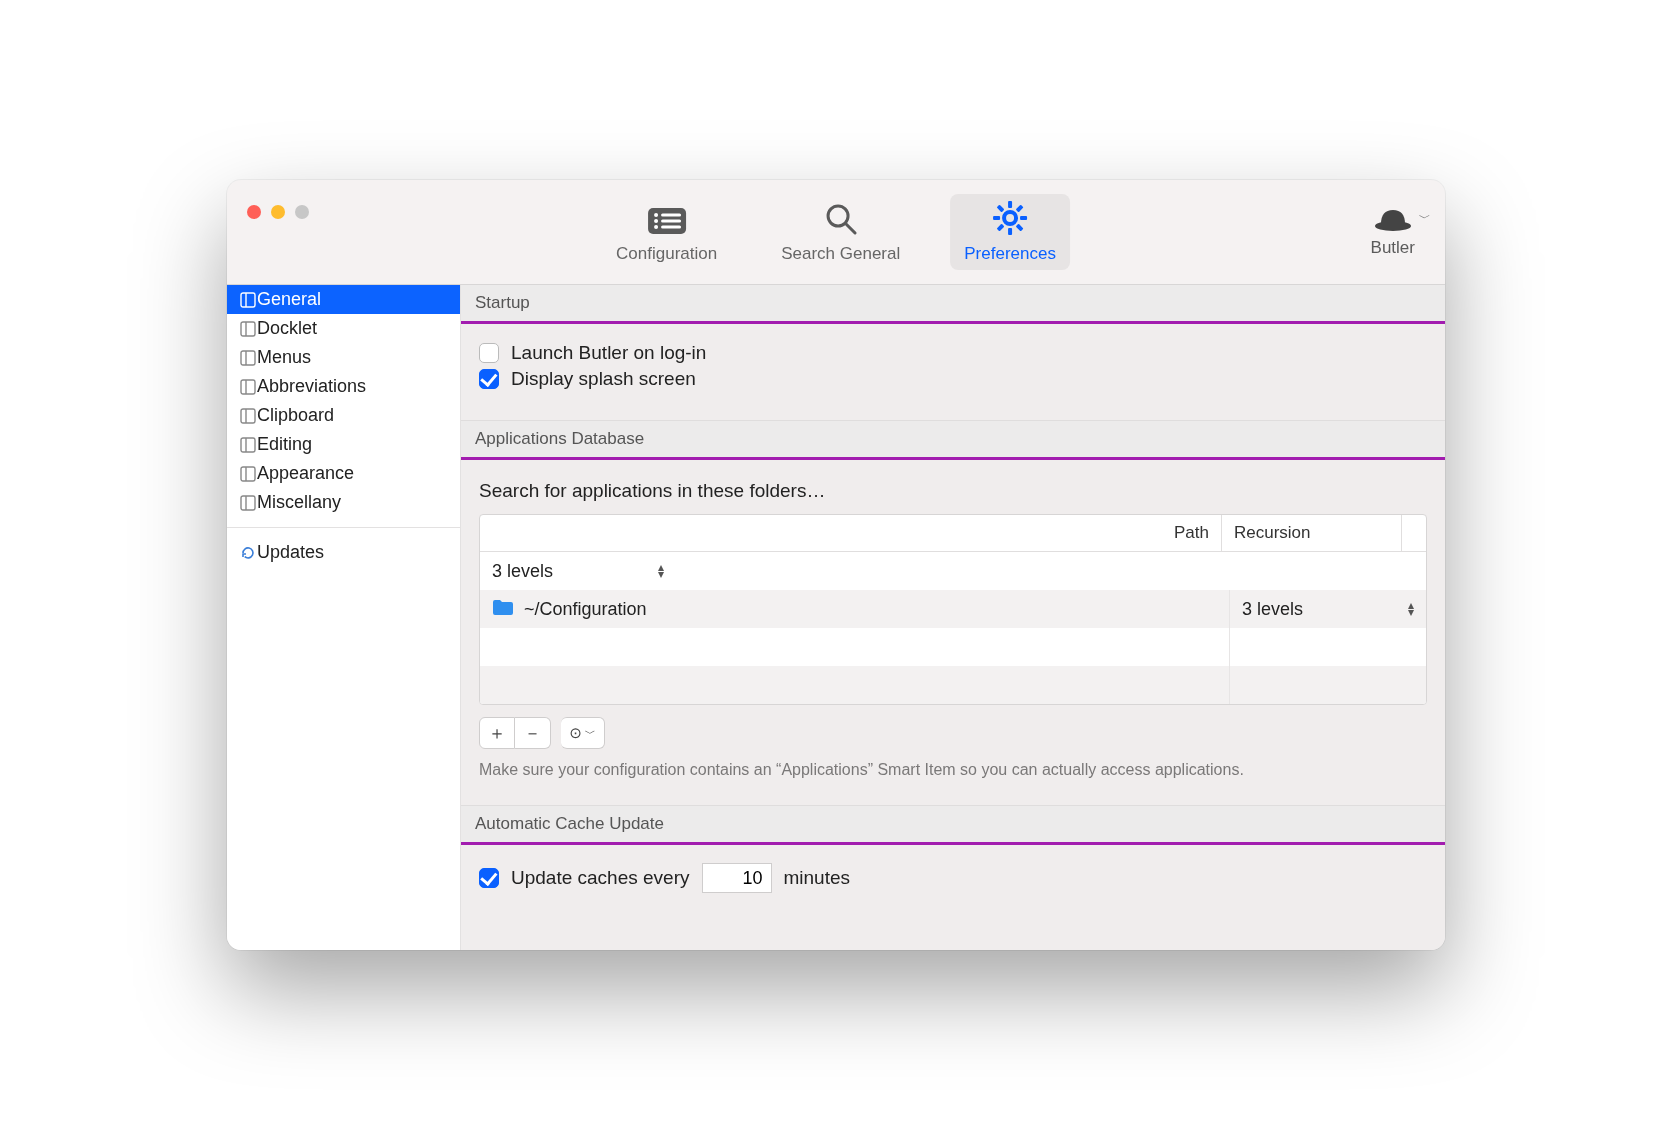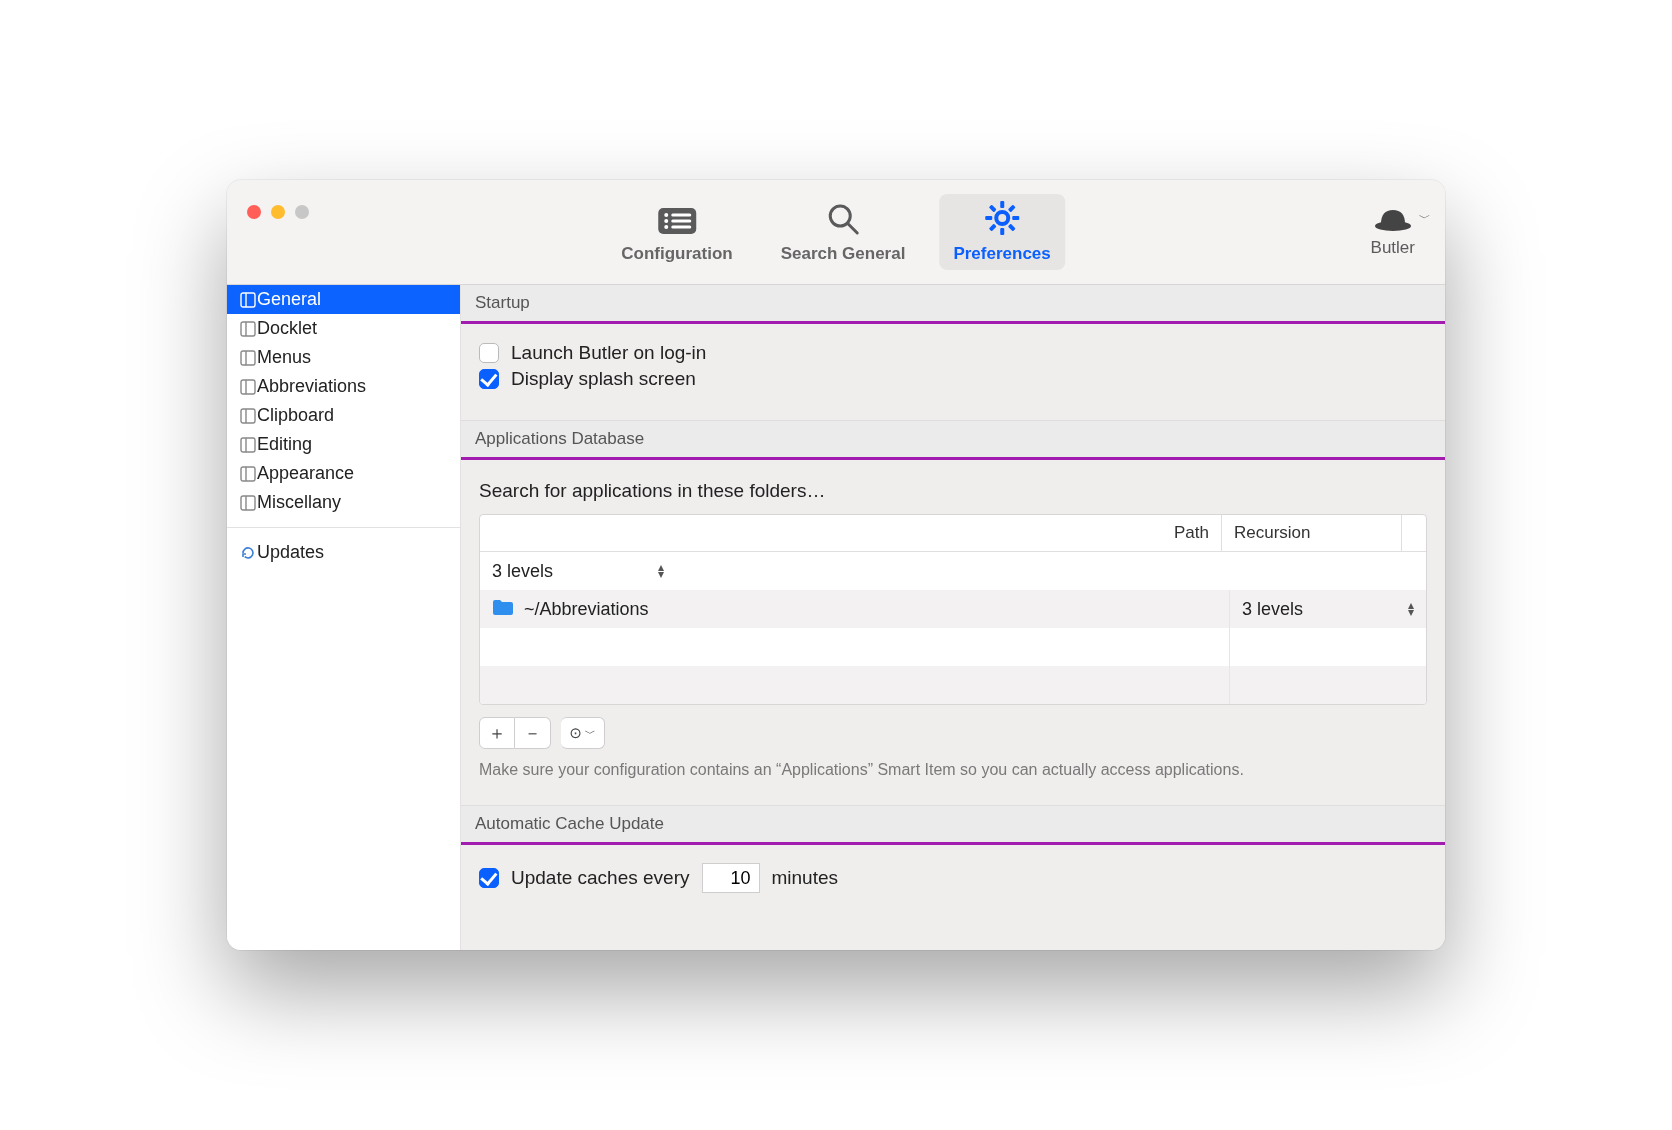--- a/index.html
+++ b/index.html
@@ -7,21 +7,21 @@
   .window {
     width: 1218px; height: 770px; background: #f5f2f2;
     border-radius: 14px; overflow: hidden; box-shadow: 0 40px 90px rgba(0,0,0,.35), 0 0 0 1px rgba(0,0,0,.05);
     display: flex; flex-direction: column;
   }
   
   .toolbar { height: 105px; display:flex; align-items:center; padding: 0 20px; border-bottom: 1px solid #d8d6d6; position:relative; }
   .traffic { display:flex; gap:10px; margin-top:-40px; }
   .traffic span { width:14px; height:14px; border-radius:50%; }
   .t-red { background:#ff5f57; } .t-yel { background:#febc2e; } .t-grn { background:#c7c7c7; }
-  .tabs { position:absolute; left:50%; transform:translateX(-50%); display:flex; gap:20px; align-items:flex-end;font-weight:bold; }
+  .tabs { position:absolute; left:50%; transform:translateX(-50%); display:flex; gap:36px; align-items:flex-end; }
   .tabitem { display:flex; flex-direction:column; align-items:center; gap:4px; padding:6px 14px; border-radius:8px; cursor:default; }
   .tabitem.active { background:#e7e4e4; }
   .tabitem .tlabel { font-size:17px; color:#666; }
   .tabitem.active .tlabel { color:#0a60ff; }
   .appmenu { position:absolute; right:30px; display:flex; flex-direction:column; align-items:center; gap:2px; }
   .appmenu .hat { position:relative; }
   .appmenu .alabel { font-size:17px; color:#5b5b5b; }
   .chev { font-size:12px; color:#777; position:absolute; right:-18px; top:4px;}
   
   .body { flex:1; display:flex; min-height:0; }
@@ -56,21 +56,21 @@
   .stepper { font-size:12px; color:#555; line-height:7px; display:flex; flex-direction:column; }
   .tblspacer { height:38px; display:flex;}
   .tblspacer .cpath{flex:1;border-right:1px solid #e7e5e5;} .tblspacer .crec{width:196px;}
   .tablectrls { display:flex; gap:10px; margin-top:12px; }
   .btngroup { display:flex; }
   .sbtn { width:36px; height:32px; border:1px solid #cfcdcd; background:#fff; display:flex; align-items:center; justify-content:center; font-size:18px; color:#444; }
   .sbtn:first-child { border-radius:6px 0 0 6px; }
   .sbtn:last-child { border-radius:0 6px 6px 0; border-left:none; }
   .sbtn.single { border-radius:6px; width:44px; }
   .helptext { font-size:16px; color:#7a7878; margin-top:12px; }
-  .numinput { width:58px; height:30px; border:1px solid #cfcdcd; background:#fff; text-align:right; padding:0 8px; font-size:18px; }
+  .numinput { width:70px; height:30px; border:1px solid #cfcdcd; background:#fff; text-align:right; padding:0 8px; font-size:18px; }
 </style>
 </head>
 <body>
 
 <div class="window">
 
   <div class="toolbar">
     <div class="traffic">
       <span class="t-red"></span>
       <span class="t-yel"></span>
@@ -250,21 +250,21 @@
                   <span>▴</span>
                   <span>▾</span>
                 </span>
             </div>
           </div>
           <div class="trow striped">
             <div class="td path">
               <span><svg class="folder" viewBox="0 0 22 18">
                     <path d="M1 4 Q1 2 3 2 L8 2 L10 4 L19 4 Q21 4 21 6 L21 15 Q21 17 19 17 L3 17 Q1 17 1 15 Z" fill="#2f8fef"></path>
                   </svg></span>
-              <span>~/Abbreviations</span>
+              <span>~/Configuration</span>
             </div>
             <div class="td rec">
               <span>3 levels</span>
               <span class="stepper">
                   <span>▴</span>
                   <span>▾</span>
                 </span>
             </div>
           </div>
           <div class="tblspacer">

